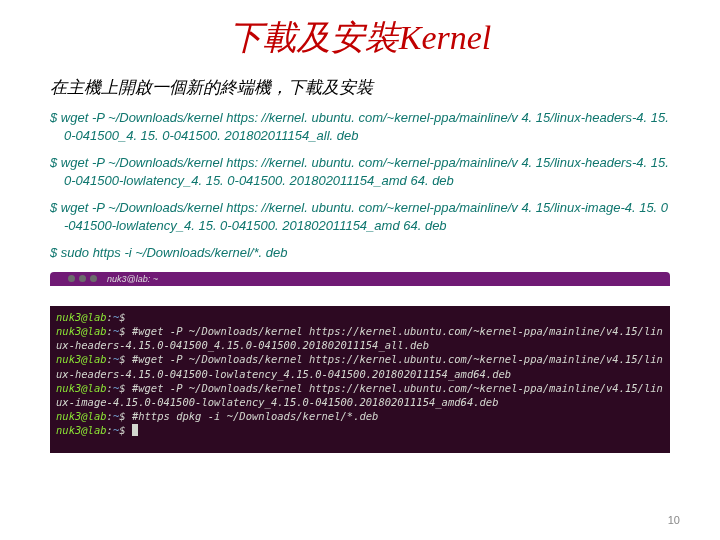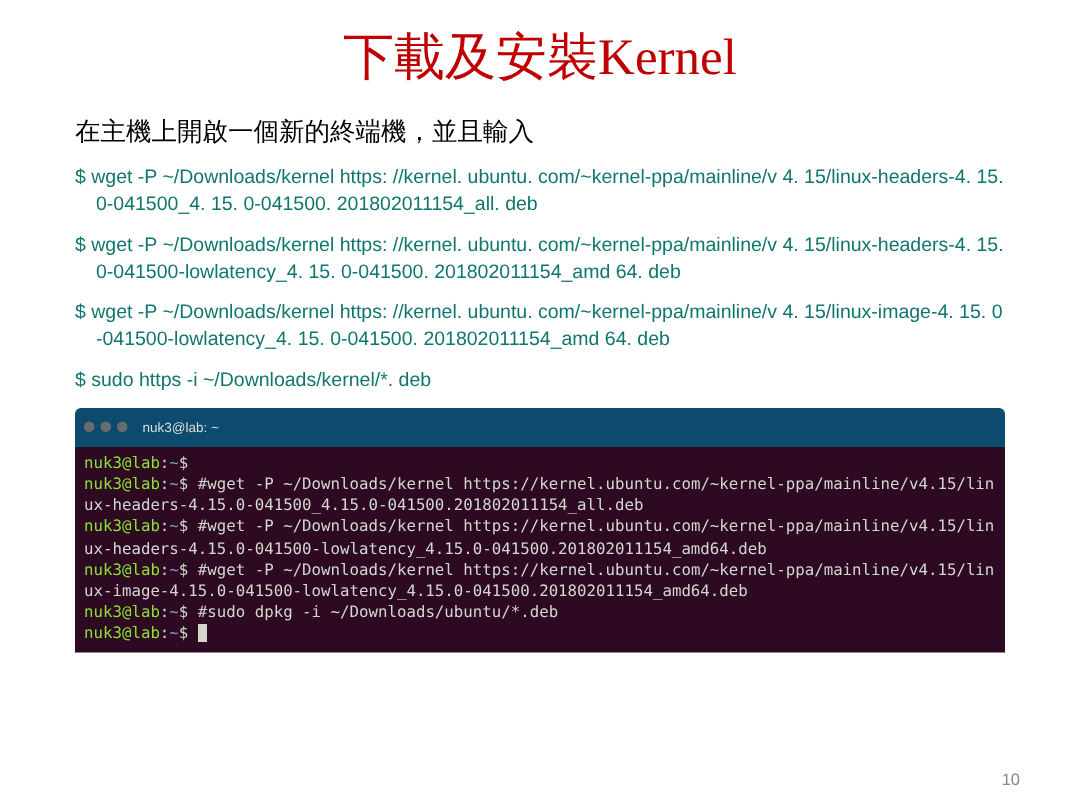--- a/index.html
+++ b/index.html
@@ -7,20 +7,21 @@
     padding: 0;
     width: 720px;
     height: 540px;
     background: #fff;
     font-family: Arial, "Microsoft JhengHei", "PMingLiU", sans-serif;
     position: relative;
     overflow: hidden;
   }
   .slide {
     padding: 10px 50px 0 50px;
+    font-style: italic;
   }
   .title {
     text-align: center;
     font-size: 34px;
     font-family: "DFKai-SB", "KaiTi", "STKaiti", serif;
     font-weight: normal;
     color: #c00000;
     margin: 5px 0 15px 0;
   }
   .title .latin {
@@ -41,31 +42,31 @@
     padding-left: 14px;
     text-indent: -14px;
     word-break: break-all;
   }
   .terminal {
     background: #2d0922;
     color: #eee;
     font-family: "DejaVu Sans Mono", "Consolas", monospace;
     font-size: 10.5px;
     line-height: 1.35;
-    padding: 4px 6px 6px 6px;
-    margin-top: 0;
+    padding: 4px 6px 16px 6px;
+    margin-top: 20px;
     border-radius: 0;
   }
   .term-titlebar {
-    background: #0c4a6e;
-    height: 26px;
+    background: #701a75;
+    height: 14px;
     border-radius: 4px 4px 0 0;
     display: flex;
     align-items: center;
-    padding-left: 6px;
+    padding-left: 18px;
     gap: 4px;
   }
   .term-titlebar .dot {
     width: 7px; height: 7px; border-radius: 50%; background: #6b6b6b;
   }
   .term-title {
     font-size: 9px; color: #ddd; margin-left: 6px;
   }
   .prompt { color: #8ae234; }
   .tilde  { color: #729fcf; }
@@ -82,39 +83,39 @@
 </style>
 </head>
 <body>
 
 <div class="slide">
 
   <div class="title">
     <span>下載及安裝</span><span class="latin">Kernel</span>
   </div>
 
-  <div class="subtitle">在主機上開啟一個新的終端機，並且輸入</div>
+  <div class="subtitle">在主機上開啟一個新的終端機，下載及安裝</div>
 
   <div class="cmd">$ wget -P ~/Downloads/kernel https: //kernel. ubuntu. com/~kernel-ppa/mainline/v 4. 15/linux-headers-4. 15. 0-041500_4. 15. 0-041500. 201802011154_all. deb</div>
   <div class="cmd">$ wget -P ~/Downloads/kernel https: //kernel. ubuntu. com/~kernel-ppa/mainline/v 4. 15/linux-headers-4. 15. 0-041500-lowlatency_4. 15. 0-041500. 201802011154_amd 64. deb</div>
   <div class="cmd">$ wget -P ~/Downloads/kernel https: //kernel. ubuntu. com/~kernel-ppa/mainline/v 4. 15/linux-image-4. 15. 0-041500-lowlatency_4. 15. 0-041500. 201802011154_amd 64. deb</div>
   <div class="cmd">$ sudo https -i ~/Downloads/kernel/*. deb</div>
 
   <div>
     <div class="term-titlebar">
       <div class="dot"></div>
       <div class="dot"></div>
       <div class="dot"></div>
       <span class="term-title">nuk3@lab: ~</span>
     </div>
     <div class="terminal" id="terminal-body">
         <div style="word-break: break-all; white-space: pre-wrap;"><span class="prompt">nuk3@lab</span><span class="cmdtxt">:</span><span class="tilde">~</span><span class="cmdtxt">$ </span></div>
         <div style="word-break: break-all; white-space: pre-wrap;"><span class="prompt">nuk3@lab</span><span class="cmdtxt">:</span><span class="tilde">~</span><span class="cmdtxt">$ #wget -P ~/Downloads/kernel https://kernel.ubuntu.com/~kernel-ppa/mainline/v4.15/linux-headers-4.15.0-041500_4.15.0-041500.201802011154_all.deb</span></div>
         <div style="word-break: break-all; white-space: pre-wrap;"><span class="prompt">nuk3@lab</span><span class="cmdtxt">:</span><span class="tilde">~</span><span class="cmdtxt">$ #wget -P ~/Downloads/kernel https://kernel.ubuntu.com/~kernel-ppa/mainline/v4.15/linux-headers-4.15.0-041500-lowlatency_4.15.0-041500.201802011154_amd64.deb</span></div>
         <div style="word-break: break-all; white-space: pre-wrap;"><span class="prompt">nuk3@lab</span><span class="cmdtxt">:</span><span class="tilde">~</span><span class="cmdtxt">$ #wget -P ~/Downloads/kernel https://kernel.ubuntu.com/~kernel-ppa/mainline/v4.15/linux-image-4.15.0-041500-lowlatency_4.15.0-041500.201802011154_amd64.deb</span></div>
-        <div style="word-break: break-all; white-space: pre-wrap;"><span class="prompt">nuk3@lab</span><span class="cmdtxt">:</span><span class="tilde">~</span><span class="cmdtxt">$ #sudo dpkg -i ~/Downloads/ubuntu/*.deb</span></div>
+        <div style="word-break: break-all; white-space: pre-wrap;"><span class="prompt">nuk3@lab</span><span class="cmdtxt">:</span><span class="tilde">~</span><span class="cmdtxt">$ #https dpkg -i ~/Downloads/kernel/*.deb</span></div>
         <div style="word-break: break-all; white-space: pre-wrap;"><span class="prompt">nuk3@lab</span><span class="cmdtxt">:</span><span class="tilde">~</span><span class="cmdtxt">$ </span><span class="cursor"> </span></div>
       </div>
   </div>
 
 </div>
 
 <div class="page-num">10</div>
 
 </body></html>

